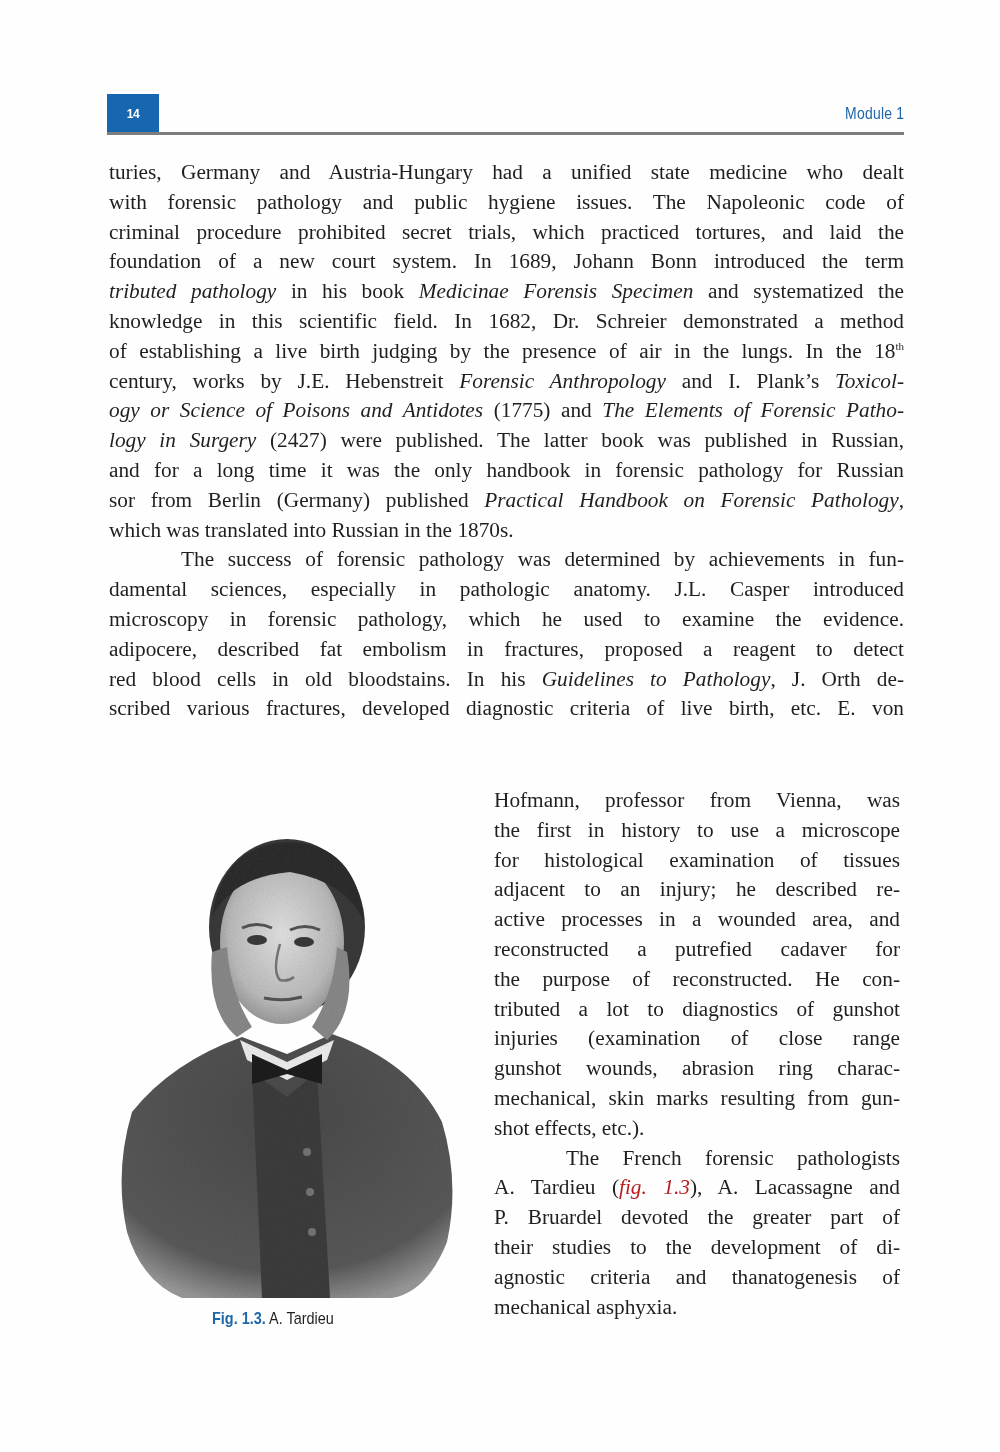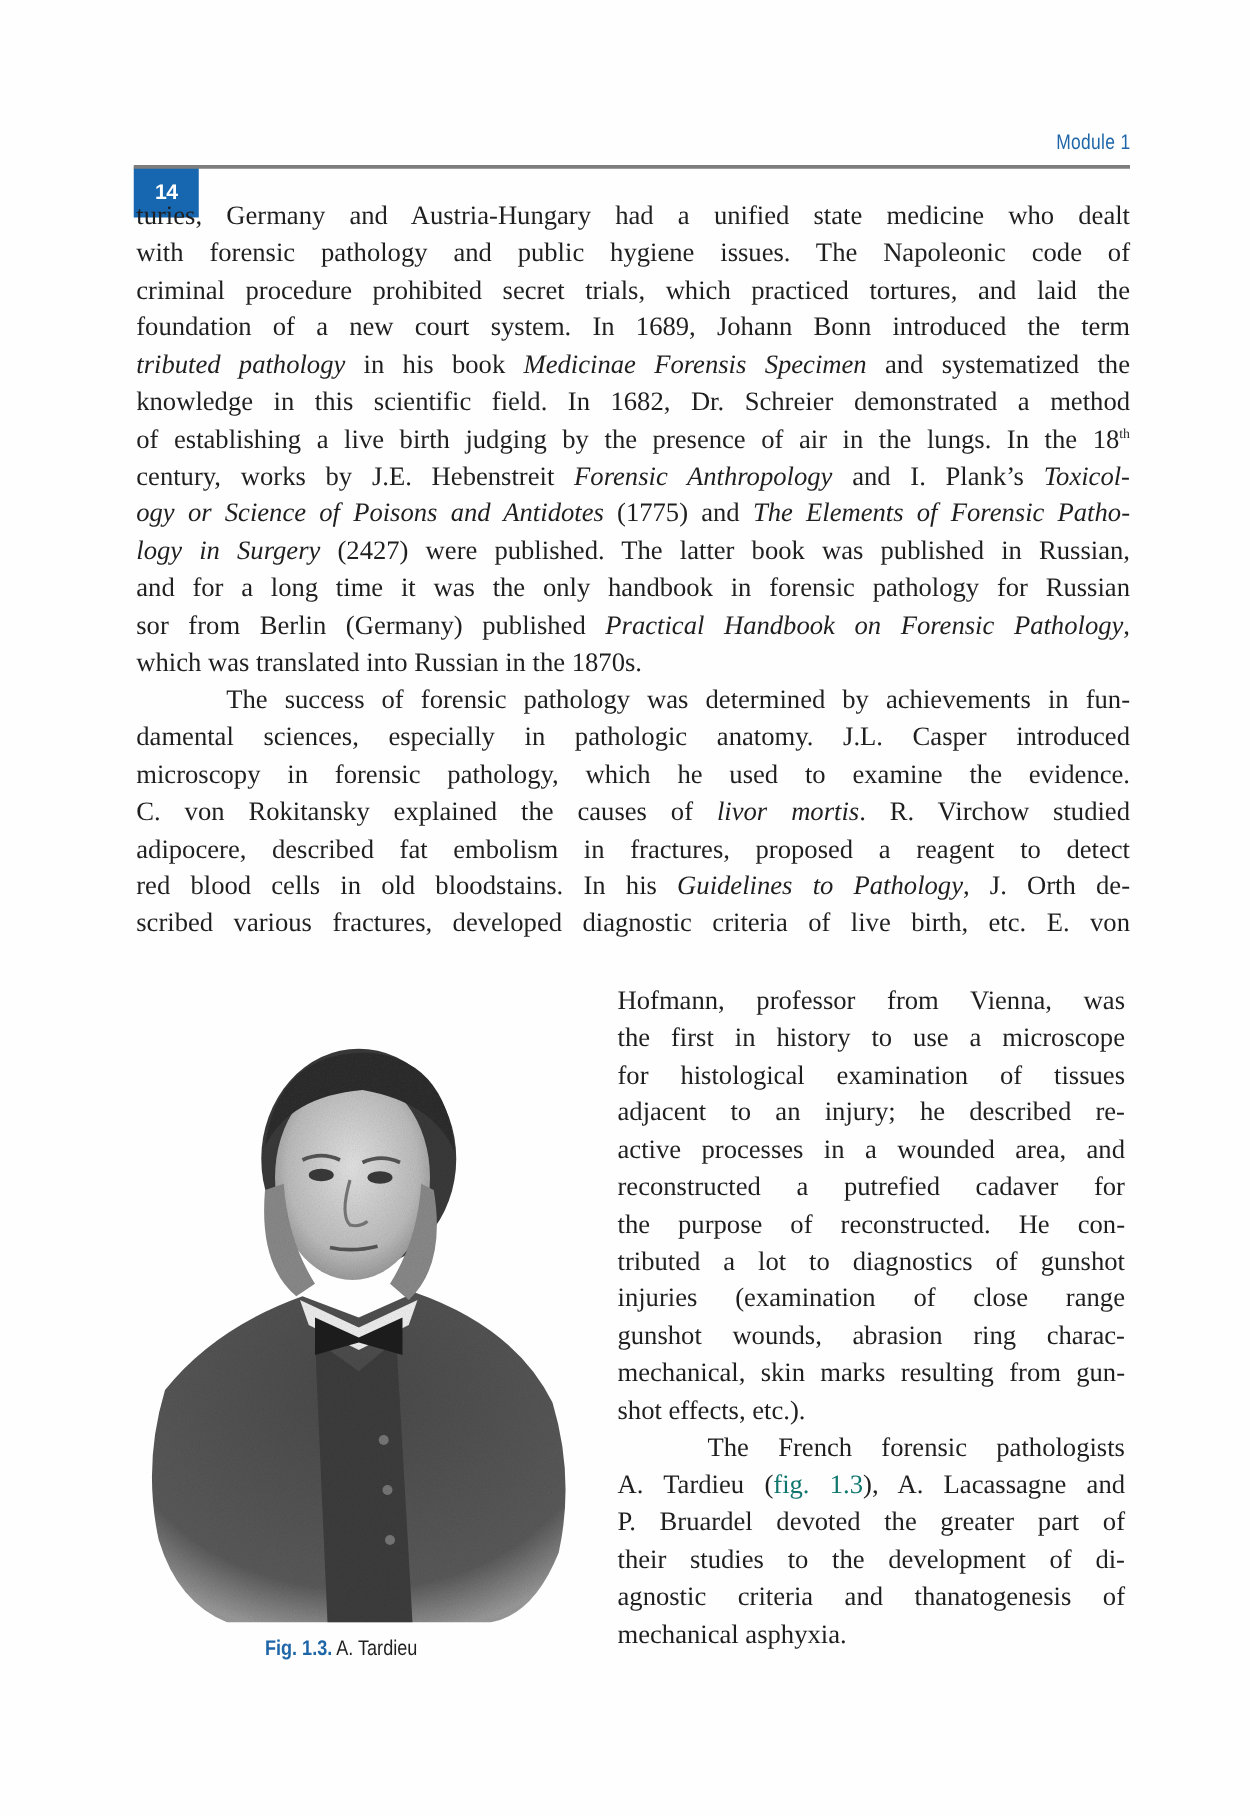--- a/index.html
+++ b/index.html
@@ -3,36 +3,36 @@
 <meta charset="utf-8">
 <style>
   html, body { margin: 0; padding: 0; background: #ffffff; }
   body { width: 1000px; height: 1452px; position: relative; overflow: hidden;
          font-family: "Liberation Serif", "DejaVu Serif", serif; color: #1f1f1f; }
   .page { position: absolute; left: 0; top: 0; width: 1000px; height: 1452px; background: #fefefe; }
 
   .header { position: absolute; left: 107px; top: 94px; width: 797px; height: 42px; }
   .page-num { position: absolute; left: 0; top: 0; width: 52px; height: 40px; background: #1766b0;
               color: #fff; font-family: "Liberation Sans", "DejaVu Sans", sans-serif; font-weight: bold;
-              font-size: 17px; line-height: 40px; text-align: center; letter-spacing: -0.5px; margin-top: 40px; }
+              font-size: 12px; line-height: 40px; text-align: center; letter-spacing: -0.5px; }
   .module { position: absolute; right: 0; top: 10px; color: #1f66a8;
             font-family: "Liberation Sans", "DejaVu Sans", sans-serif; font-size: 17px;
             transform: scaleX(0.82); transform-origin: right center; letter-spacing: 0.3px; }
   .rule { position: absolute; left: 0; top: 38px; width: 797px; height: 3px; background: #7d7d7d; }
 
   .text { position: absolute; font-size: 21.3px; line-height: 29.8px; text-align: justify; color: #1f1f1f; }
   .text .indent { text-indent: 36px; }
   .line { display: block; text-align: justify; text-align-last: justify; white-space: nowrap; overflow: visible; }
   .line.last { text-align-last: left; }
   .line.indent { padding-left: 36px; }
   .t-full { left: 109px; top: 158px; width: 795px; }
   .t-col { left: 494px; top: 786px; width: 406px; }
   sup { font-size: 11px; line-height: 0; vertical-align: 8px; }
   i { font-style: italic; }
-  .link { color: #0f766e; }
+  .link { color: #b91c1c; font-style: italic; }
 
   .figure { position: absolute; left: 112px; top: 822px; width: 346px; height: 476px; }
   .caption { position: absolute; left: 212px; top: 1309px; font-family: "Liberation Sans", "DejaVu Sans", sans-serif;
              font-size: 17px; color: #1f1f1f; transform: scaleX(0.85); transform-origin: left center; }
   .caption .fig-label { color: #1f66a8; font-weight: bold; }
 </style>
 </head>
 <body>
 
 <div class="page">
@@ -55,21 +55,20 @@
     <span class="line"><span>century, works by J.E. Hebenstreit </span><i>Forensic Anthropology</i><span> and I. Plank’s </span><i>Toxicol-</i></span>
     <span class="line"><i>ogy or Science of Poisons and Antidotes</i><span> (1775) and </span><i>The Elements of Forensic Patho-</i></span>
     <span class="line"><i>logy in Surgery</i><span> (2427) were published. The latter book was published in Russian,</span></span>
     <span class="line"><span>and for a long time it was the only handbook in forensic pathology for Russian</span></span>
     <span class="line"><span>sor from Berlin (Germany) published </span><i>Practical Handbook on Forensic Pathology</i><span>,</span></span>
     <span class="line last"><span>which was translated into Russian in the 1870s.</span></span>
 
     <span class="line indent"><span>The success of forensic pathology was determined by achievements in fun-</span></span>
     <span class="line"><span>damental sciences, especially in pathologic anatomy. J.L. Casper introduced</span></span>
     <span class="line"><span>microscopy in forensic pathology, which he used to examine the evidence.</span></span>
-    <span class="line"><span>C. von Rokitansky explained the causes of </span><i>livor mortis</i><span>. R. Virchow studied</span></span>
     <span class="line"><span>adipocere, described fat embolism in fractures, proposed a reagent to detect</span></span>
     <span class="line"><span>red blood cells in old bloodstains. In his </span><i>Guidelines to Pathology</i><span>, J. Orth de-</span></span>
     <span class="line"><span>scribed various fractures, developed diagnostic criteria of live birth, etc. E. von</span></span>
   </div>
 
   <div class="text t-col">
     <span class="line">Hofmann, professor from Vienna, was</span>
     <span class="line">the first in history to use a microscope</span>
     <span class="line">for histological examination of tissues</span>
     <span class="line">adjacent to an injury; he described re-</span>

